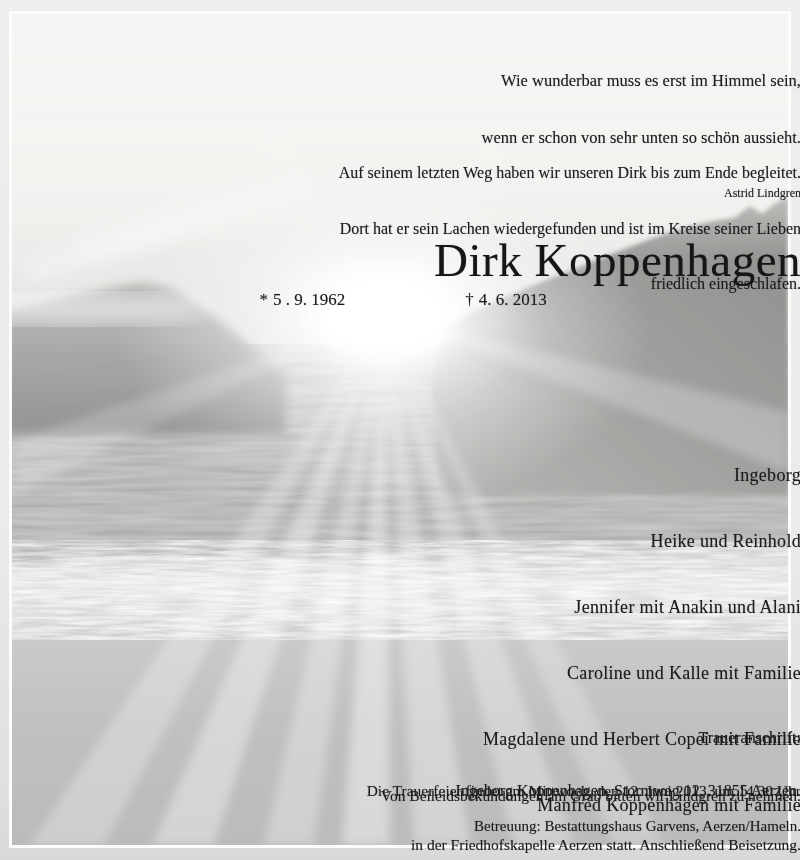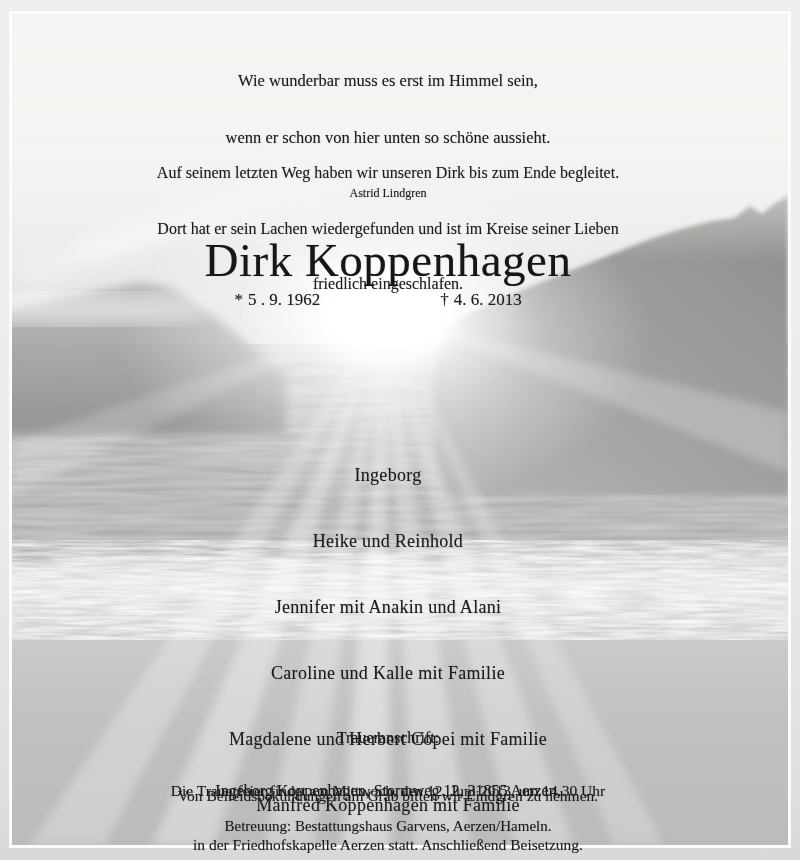--- a/index.html
+++ b/index.html
@@ -3,21 +3,21 @@
 <meta charset="utf-8">
 <style>
   html,body{margin:0;padding:0;}
   body{width:800px;height:860px;overflow:hidden;
        font-family:"Liberation Serif","DejaVu Serif",serif;}
   .page{position:relative;width:800px;height:860px;
         background:linear-gradient(180deg,#efeeec 0%,#ecebea 60%,#e0dfdd 92%,#d9d8d6 100%);}
   .frame{position:absolute;left:9px;top:11px;width:776px;height:831px;
          border:3px solid #fcfcfb;box-sizing:content-box;}
   .photo{position:absolute;left:0;top:0;width:776px;height:831px;display:block;}
-  .txt{position:absolute;left:0;width:776px;text-align:center;color:#1c1c1c;
+  .txt{position:absolute;left:25px;width:776px;text-align:right;color:#1c1c1c;
        text-shadow:0 0 1px rgba(25,25,25,.38);white-space:pre;}
   .quote{top:33px;font-size:16.5px;line-height:19px;}
   .quote-attr{font-size:12px;line-height:17px;}
   .intro{top:127px;font-size:16px;line-height:18.5px;}
   .name{top:234px;font-size:47px;line-height:52px;letter-spacing:.5px;color:#161616;}
   .dates{top:291px;font-size:17px;line-height:18px;display:flex;
          justify-content:center;gap:120px;transform:translateX(-10px);}
   .dates .sym{margin-right:5px;}
   .gratitude{top:368px;font-size:16.5px;line-height:20px;}
   .mourners{top:420px;font-size:18px;line-height:22px;letter-spacing:.3px;}
@@ -157,21 +157,21 @@
         <polygon points="373,300 238,122 270,110" opacity=".16"></polygon>
         <polygon points="373,300 472,128 502,144" opacity=".16"></polygon>
       </g>
 
       <rect x="0" y="0" width="776" height="248" fill="url(#topFade)"></rect>
     </svg>
   </div>
 
   <div class="txt quote">
     <div>Wie wunderbar muss es erst im Himmel sein,</div>
-    <div>wenn er schon von hier unten so schöne aussieht.</div>
+    <div>wenn er schon von sehr unten so schön aussieht.</div>
     <div class="quote-attr">Astrid Lindgren</div>
   </div>
 
   <div class="txt intro">
     <div>Auf seinem letzten Weg haben wir unseren Dirk bis zum Ende begleitet.</div>
     <div>Dort hat er sein Lachen wiedergefunden und ist im Kreise seiner Lieben</div>
     <div>friedlich eingeschlafen.</div>
   </div>
 
   <div class="txt name">Dirk Koppenhagen</div>

